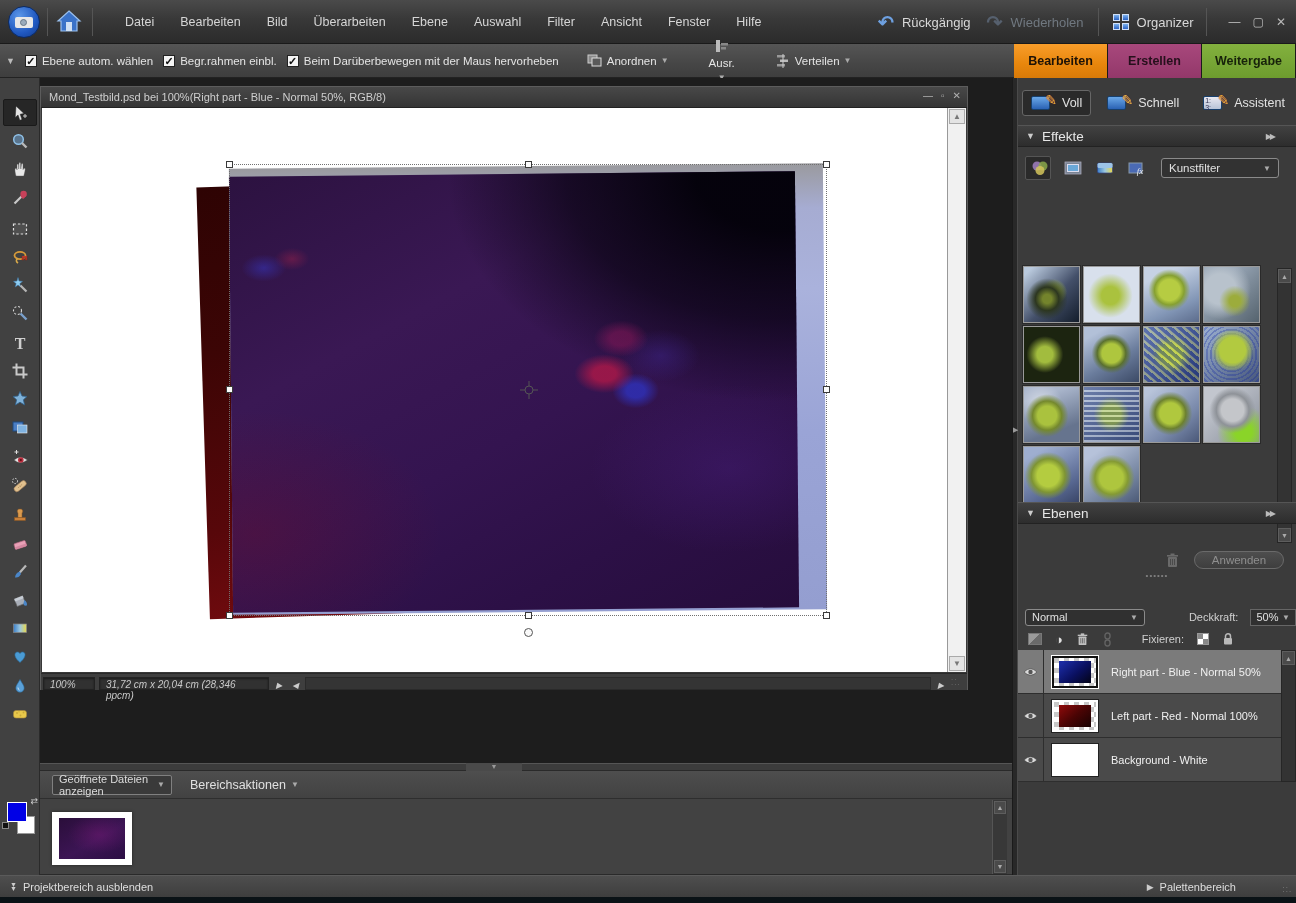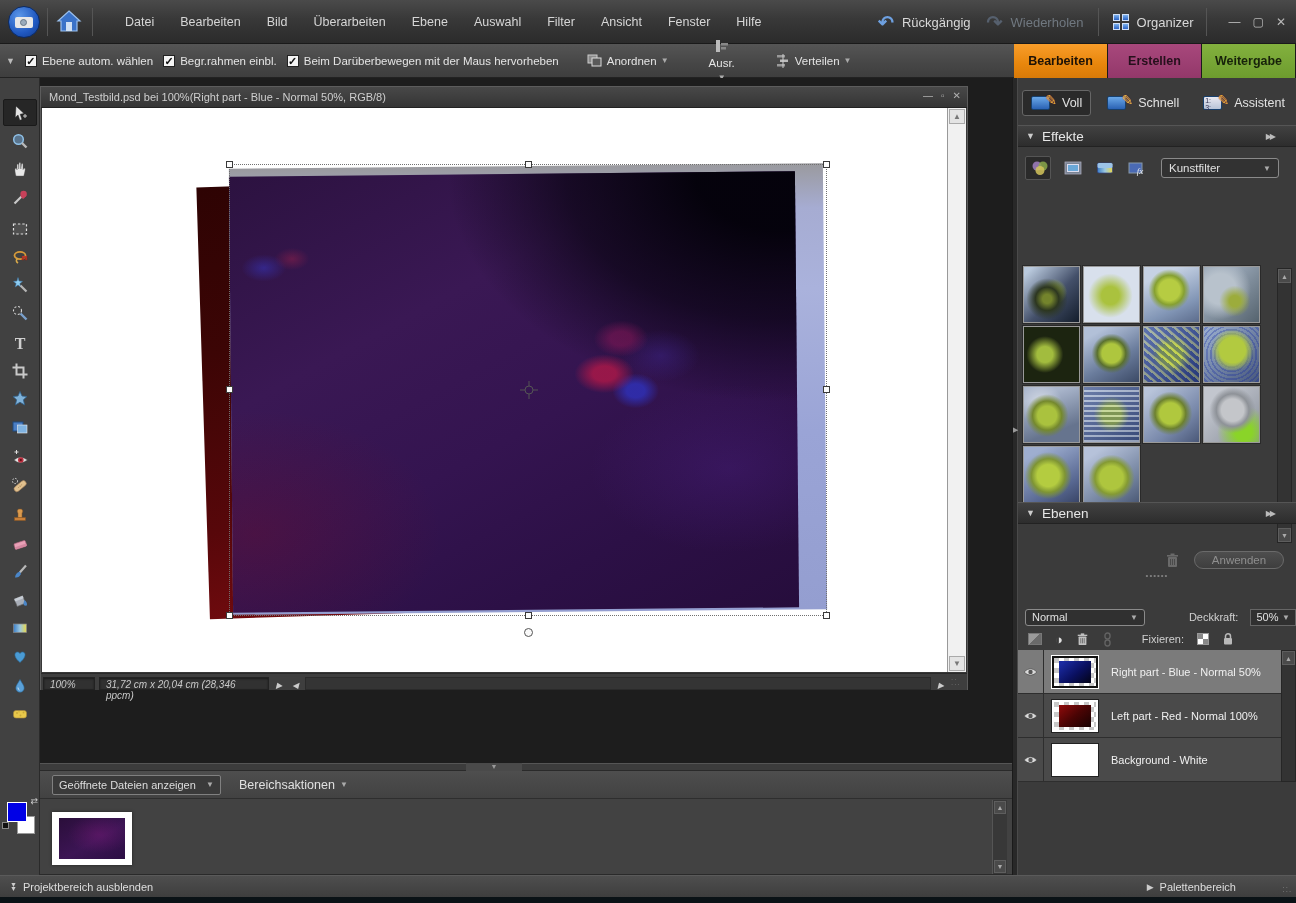--- a/index.html
+++ b/index.html
@@ -87,21 +87,21 @@
   linear-gradient(152deg, #2c1240 0%, #3a1854 32%, #341450 56%, #2c1046 78%, #260d3c 100%); }
 .sel-box { left:187px; top:56px; width:598px; height:452px; border:1px dotted #707070; }
 .handle { position:absolute; width:7px; height:7px; background:#fdfdfd; border:1px solid #3a3a3a; }
 .rot-handle { position:absolute; width:9px; height:9px; border-radius:50%; background:#fafafa; border:1px solid #555; }
 .crosshair { position:absolute; width:22px; height:22px; }
 
 
 .h-splitter { left:40px; top:763px; width:972px; height:8px; background:#3c3c3c; border-top:1px solid #555; border-bottom:1px solid #2a2a2a; }
 .split-handle { left:466px; top:763px; width:56px; height:8px; background:#4a4a4a; text-align:center; color:#999; font-size:7px; line-height:8px; }
 .bin-header { left:40px; top:771px; width:972px; height:28px; background:linear-gradient(#4e4e4e,#424242); border-bottom:1px solid #2e2e2e; display:flex; align-items:center; gap:18px; padding-left:12px; }
-.bin-dd { width:169px; height:20px; background:#3a3a3a; border:1px solid #808080; border-radius:2px; display:flex; align-items:center; justify-content:space-between; padding:0 6px; font-size:11px; color:#ddd; }
+.bin-dd { width:120px; height:20px; background:#3a3a3a; border:1px solid #808080; border-radius:2px; display:flex; align-items:center; justify-content:space-between; padding:0 6px; font-size:11px; color:#ddd; }
 .bin-actions { font-size:12.5px; color:#e0e0e0; display:flex; align-items:center; gap:5px; }
 .bin-body { left:40px; top:799px; width:972px; height:76px; background:#424242; border-bottom:1px solid #2a2a2a; }
 .bin-thumb { left:12px; top:13px; width:80px; height:53px; background:#fff; box-shadow:0 0 3px rgba(0,0,0,.5); }
 .bin-thumb-img { position:absolute; left:7px; top:6px; width:66px; height:41px; background:radial-gradient(ellipse at 60% 40%, rgba(170,30,150,.25), transparent 55%), linear-gradient(150deg,#2a0e3a,#3c1554 55%,#2c0e44); }
 .bin-vscroll { left:952px; top:1px; width:15px; height:74px; background:#383838; border-left:1px solid #555; }
 .bin-vs-btn { position:absolute; left:1px; width:12px; height:13px; background:#4a4a4a; border:1px solid #5e5e5e; color:#aaa; font-size:7px; text-align:center; line-height:12px; }
 
 
 .pal-divider { left:1012px; top:78px; width:6px; height:797px; background:#282828; border-left:1px solid #1a1a1a; border-right:1px solid #4a4a4a; }
 .pal-divider .arr { position:absolute; top:348px; left:0px; color:#999; font-size:7px; }

